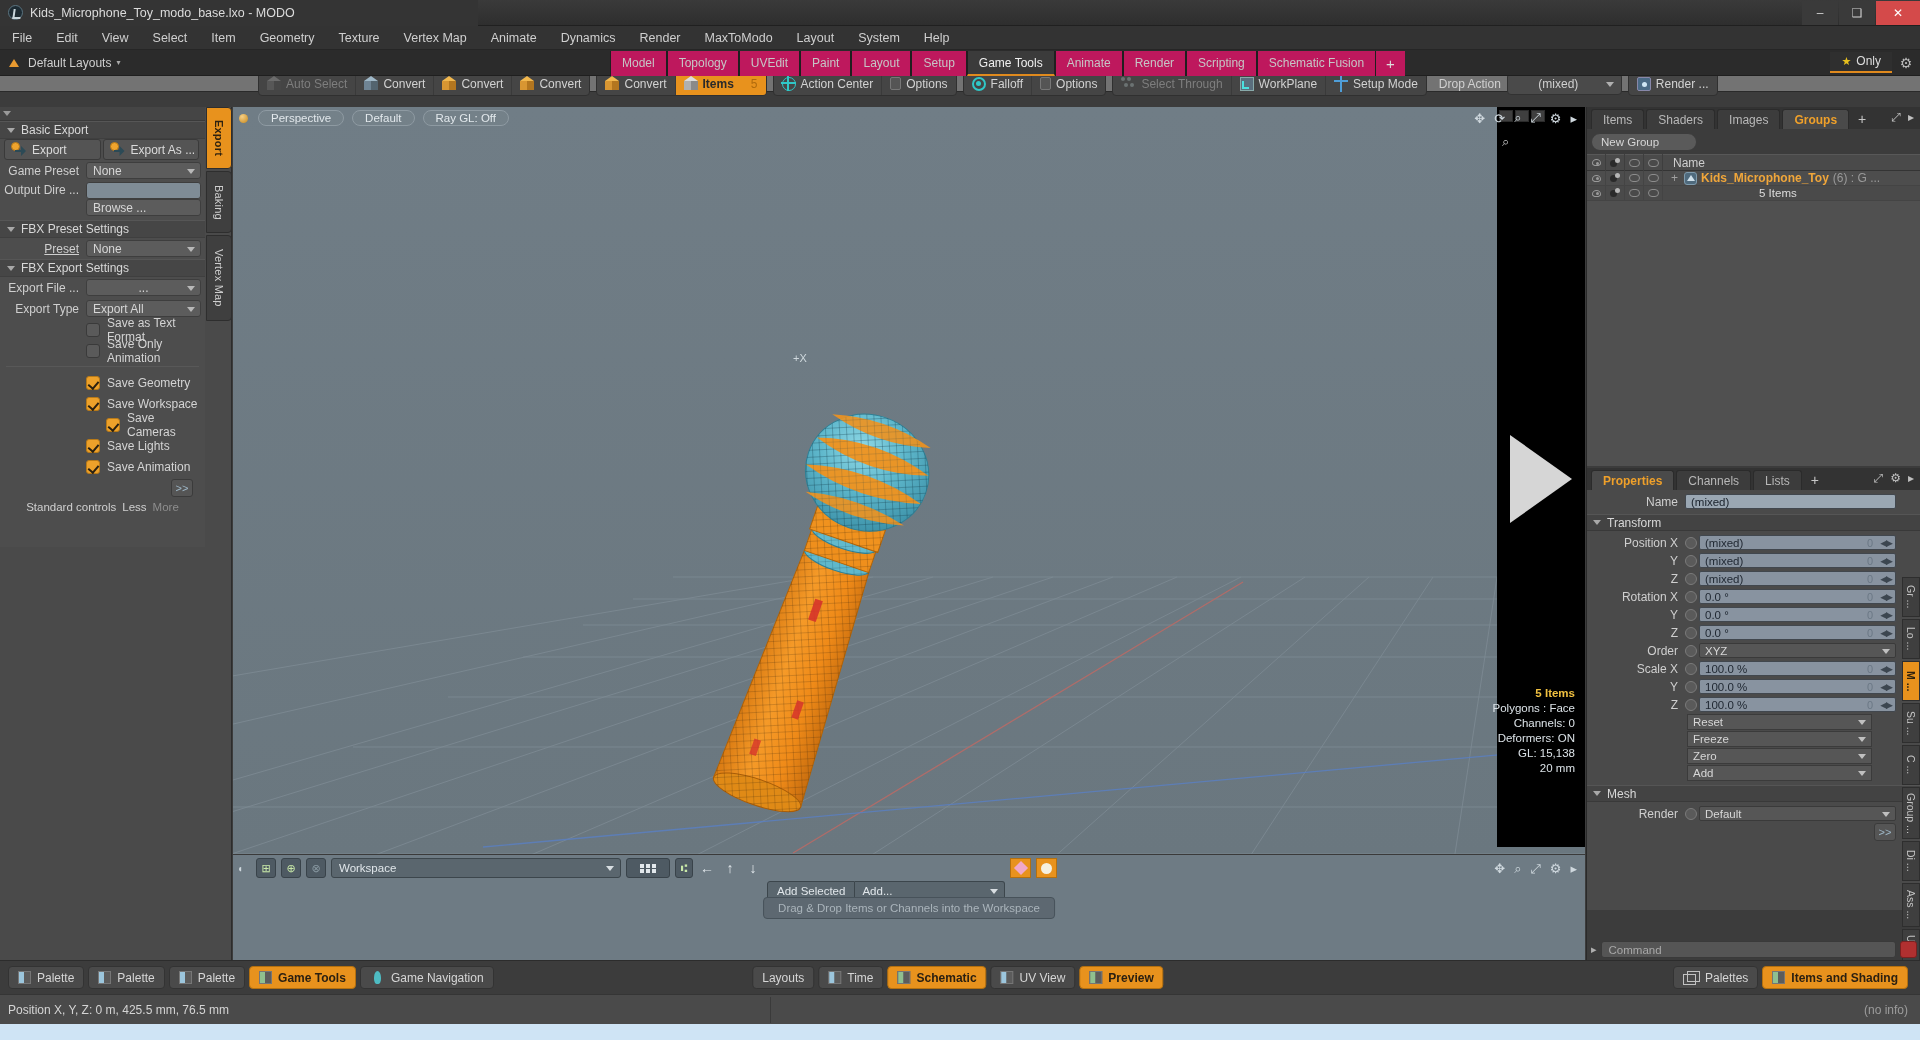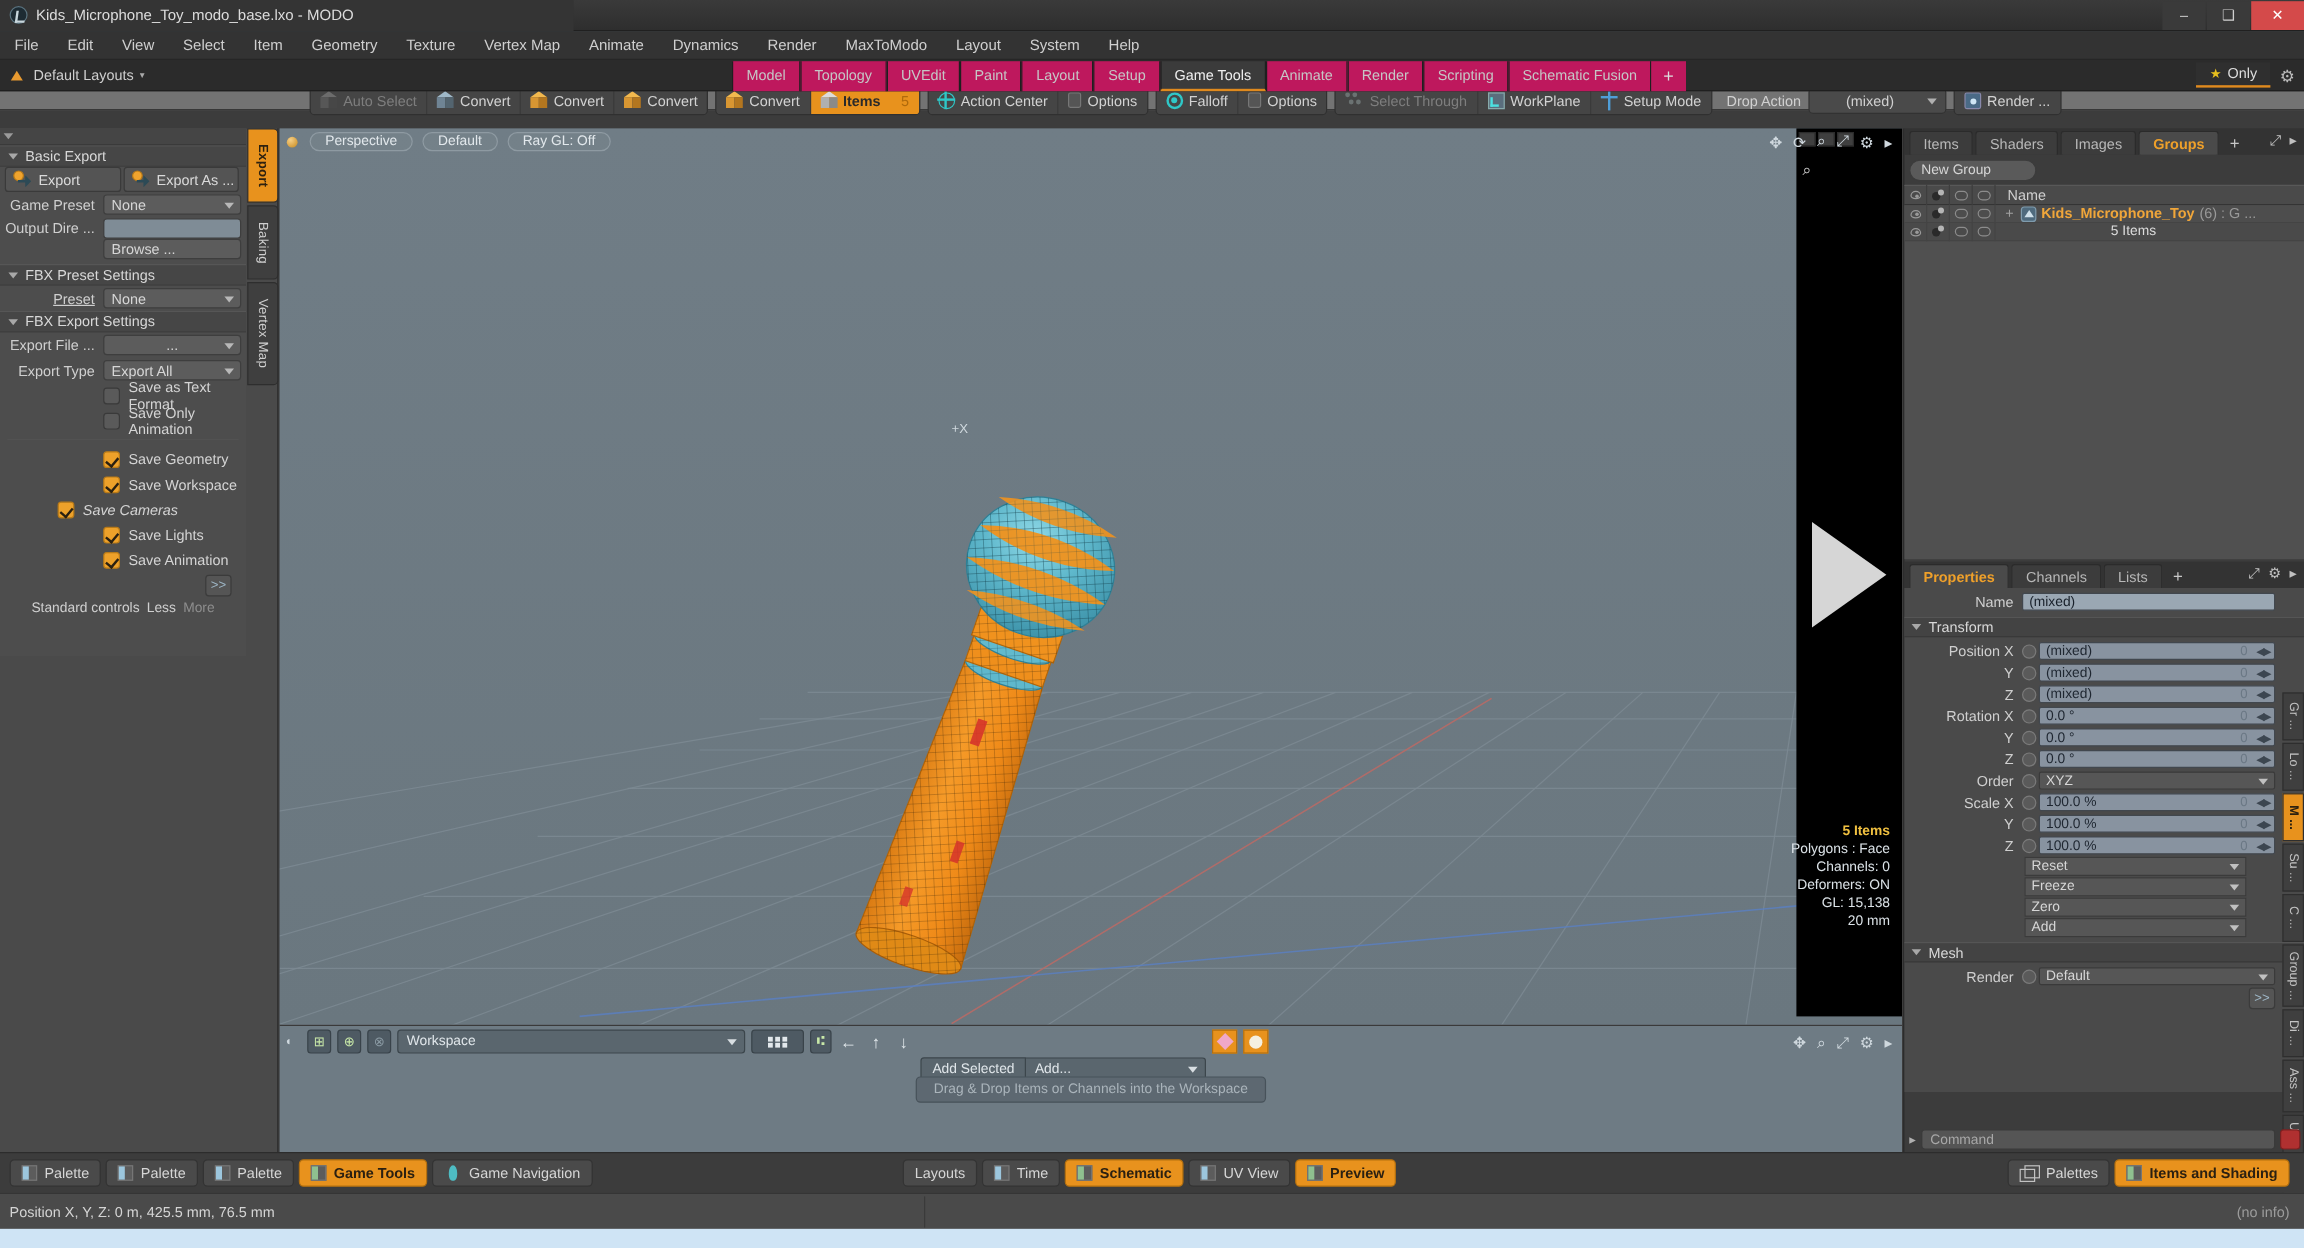--- a/index.html
+++ b/index.html
@@ -514,21 +514,21 @@
       <div class="divider"></div>
 
       <div class="row" style="padding-left:86px;">
         <div class="chk on"></div>
         <div class="clabel">Save Geometry</div>
       </div>
       <div class="row" style="padding-left:86px;">
         <div class="chk on"></div>
         <div class="clabel">Save Workspace</div>
       </div>
-      <div class="row" style="padding-left:48px;font-style:italic;">
+      <div class="row" style="padding-left:106px;">
         <div class="chk on"></div>
         <div class="clabel">Save Cameras</div>
       </div>
       <div class="row" style="padding-left:86px;">
         <div class="chk on"></div>
         <div class="clabel">Save Lights</div>
       </div>
       <div class="row" style="padding-left:86px;">
         <div class="chk on"></div>
         <div class="clabel">Save Animation</div>

